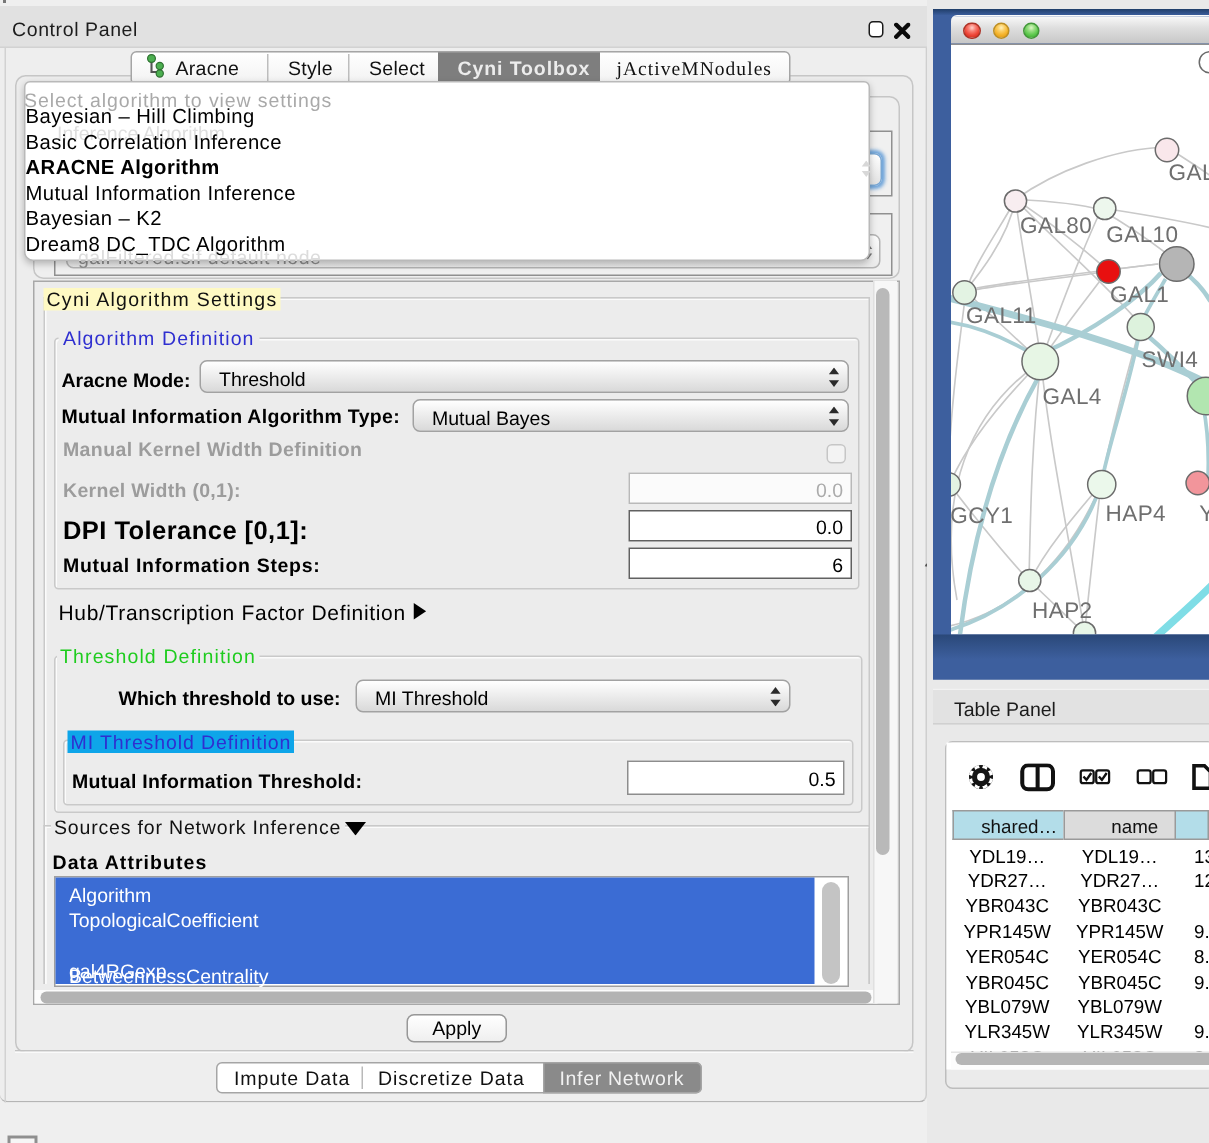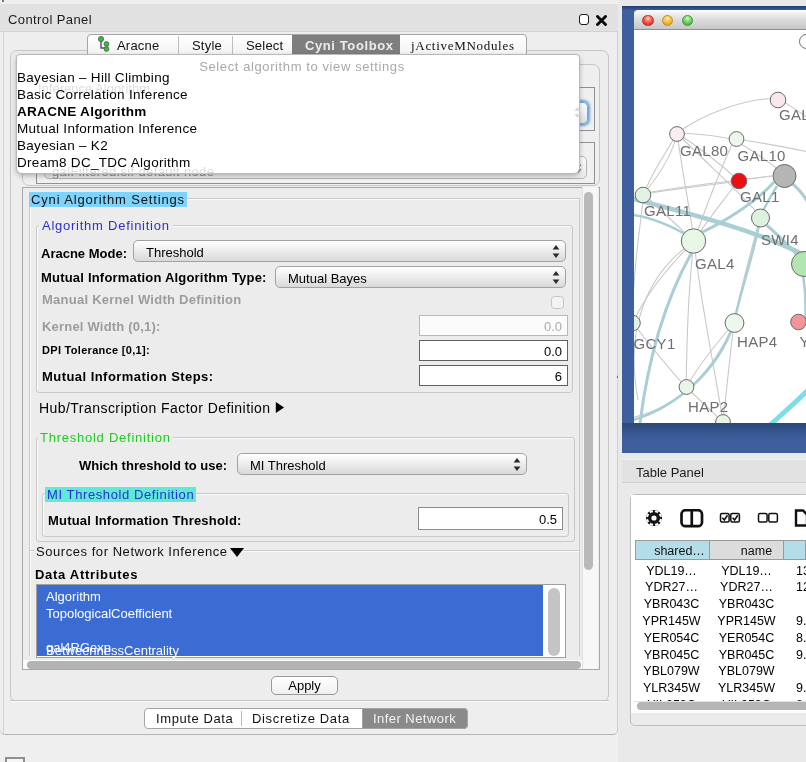--- a/index.html
+++ b/index.html
@@ -53,62 +53,62 @@
 </svg>
 <div class="abs" style="left:117px; top:38px; font-size:13px; font-weight:500; color:#111; letter-spacing:0.2px;">Aracne</div>
 <div class="abs" style="left:192px; top:38px; font-size:13px; font-weight:500; color:#111; letter-spacing:0.2px;">Style</div>
 <div class="abs" style="left:246px; top:38px; font-size:13px; font-weight:500; color:#111; letter-spacing:0.2px;">Select</div>
 <div class="abs" style="left:305px; top:38px; font-size:13px; font-weight:700; color:#ececec; letter-spacing:0.6px;">Cyni Toolbox</div>
 <div class="abs" style="left:411px; top:38px; font-size:13px; font-weight:500; color:#111; letter-spacing:0.7px;font-family:Liberation Serif, serif;">jActiveMNodules</div>
 
 <div class="abs" style="left:22px; top:187px; width:578px; height:483px; background:#ececec; border:1px solid #a8a8a8;"></div>
 
 <div class="abs" style="left:29px; top:198px; width:551px; height:458px; border:1px solid #c9c9c9; border-bottom:none; box-shadow:inset 1px 1px 0 #fbfbfb;"></div>
-<div class="abs" style="left:29px; top:192px; font-size:13px; letter-spacing:0.85px; color:#111; background:#7dd3fc; padding:0 2px;">Cyni Algorithm Settings</div>
+<div class="abs" style="left:29px; top:192px; font-size:13px; letter-spacing:0.85px; color:#111; background:#fef9c3; padding:0 2px;">Cyni Algorithm Settings</div>
 
 <div class="abs" style="left:36px; top:225px; width:537px; height:168px; border:1px solid #c9c9c9; border-radius:3px; box-shadow:inset 1px 1px 0 #fbfbfb;"></div>
 <div class="abs" style="left:39px; top:218px; font-size:13px; letter-spacing:0.75px; color:#2f2fd0; background:#ececec; padding:0 3px;">Algorithm Definition</div>
 
 <div class="abs" style="left:41px; top:246px; font-size:13px; font-weight:bold; color:#000;">Aracne Mode:</div>
 <div class="abs combo" style="left:133px; top:240px; width:433px; height:22px;"></div>
 <div class="abs" style="left:146px; top:245px; font-size:13px; color:#000;">Threshold</div>
 
 <div class="abs" style="left:41px; top:270px; font-size:13px; font-weight:bold; color:#000; letter-spacing:0.2px;">Mutual Information Algorithm Type:</div>
 <div class="abs combo" style="left:275px; top:266px; width:291px; height:22px;"></div>
 <div class="abs" style="left:288px; top:271px; font-size:13px; color:#000;">Mutual Bayes</div>
 
 <div class="abs" style="left:42px; top:292px; font-size:13px; font-weight:bold; color:#9c9c9c; letter-spacing:0.25px;">Manual Kernel Width Definition</div>
 <div class="abs" style="left:551px; top:296px; width:13px; height:13px; background:#f3f3f3; border:1px solid #c6c6c6; border-radius:3.5px;"></div>
 
 <div class="abs" style="left:42px; top:319px; font-size:13px; font-weight:bold; color:#9c9c9c; letter-spacing:0.2px;">Kernel Width (0,1):</div>
 <div class="abs" style="left:419px; top:315px; width:149px; height:21px; background:#fbfbfb; border:1px solid #b9b9b9;"></div>
 <div class="abs" style="left:419px; top:319px; width:143px; font-size:13px; color:#ababab; text-align:right;">0.0</div>
 
-<div class="abs" style="left:42px; top:344px; font-size:11px; font-weight:bold; color:#000; letter-spacing:0.3px;">DPI Tolerance [0,1]:</div>
+<div class="abs" style="left:42px; top:344px; font-size:17px; font-weight:bold; color:#000; letter-spacing:0.3px;">DPI Tolerance [0,1]:</div>
 <div class="abs" style="left:419px; top:340px; width:149px; height:21px; background:#fff; border:1px solid #616161;"></div>
 <div class="abs" style="left:419px; top:344px; width:143px; font-size:13px; color:#000; text-align:right;">0.0</div>
 
 <div class="abs" style="left:42px; top:369px; font-size:13px; font-weight:bold; color:#000; letter-spacing:0.45px;">Mutual Information Steps:</div>
 <div class="abs" style="left:419px; top:365px; width:149px; height:21px; background:#fff; border:1px solid #616161;"></div>
 <div class="abs" style="left:419px; top:369px; width:143px; font-size:13px; color:#000; text-align:right;">6</div>
 
 <div class="abs" style="left:39px; top:400px; font-size:14px; letter-spacing:0.45px; color:#000;">Hub/Transcription Factor Definition</div>
 <svg class="abs" style="left:274px; top:401px;" width="11" height="13" viewBox="0 0 12 14">
     <path d="M2 1 L11 7 L2 13 Z" fill="#000"></path>
   </svg>
 
 <div class="abs" style="left:36px; top:437px; width:539px; height:105px; border:1px solid #c9c9c9; border-radius:3px; box-shadow:inset 1px 1px 0 #fbfbfb;"></div>
 <div class="abs" style="left:38px; top:430px; font-size:13px; letter-spacing:0.75px; color:#1ecc1e; background:#ececec; padding:0 2px;">Threshold Definition</div>
 
 <div class="abs" style="left:79px; top:458px; font-size:13px; font-weight:bold; color:#000;">Which threshold to use:</div>
 <div class="abs combo" style="left:237px; top:453px; width:290px; height:22px;"></div>
 <div class="abs" style="left:250px; top:458px; font-size:13px; color:#000;">MI Threshold</div>
 
 <div class="abs" style="left:42px; top:493px; width:527px; height:44px; border:1px solid #c9c9c9; border-radius:3px; box-shadow:inset 1px 1px 0 #fbfbfb;"></div>
-<div class="abs" style="left:45px; top:487px; font-size:13px; letter-spacing:0.6px; color:#2f2fd0; background:#5eead4; padding:0 2px;">MI Threshold Definition</div>
+<div class="abs" style="left:45px; top:487px; font-size:13px; letter-spacing:0.6px; color:#2f2fd0; background:#0ea5e9; padding:0 2px;">MI Threshold Definition</div>
 <div class="abs" style="left:48px; top:513px; font-size:13px; font-weight:bold; color:#000; letter-spacing:0.2px;">Mutual Information Threshold:</div>
 <div class="abs" style="left:418px; top:507px; width:145px; height:23px; background:#fff; border:1px solid #8d8d8d;"></div>
 <div class="abs" style="left:418px; top:512px; width:139px; font-size:13px; color:#000; text-align:right;">0.5</div>
 
 <div class="abs" style="left:29px; top:550px; width:551px; height:106px; border:1px solid #c9c9c9; border-bottom:none; box-shadow:inset 1px 1px 0 #fbfbfb;"></div>
 <div class="abs" style="left:34px; top:544px; font-size:13px; letter-spacing:0.55px; color:#111; background:#ececec; padding:0 2px;">Sources for Network Inference</div>
 <svg class="abs" style="left:230px; top:547.5px;" width="14" height="9" viewBox="0 0 14 9">
     <path d="M0 0 H14 L7 9 Z" fill="#000"></path>
   </svg>
 <div class="abs" style="left:35px; top:567px; font-size:13px; font-weight:bold; color:#000; letter-spacing:0.7px;">Data Attributes</div>
@@ -303,21 +303,21 @@
 <svg class="abs" style="left:552px; top:271px;" width="8" height="13" viewBox="0 0 8 13">
     <path d="M4 0 L7.4 4.5 H0.6 Z" fill="#2a2a2a"></path>
     <path d="M4 13 L7.4 8.5 H0.6 Z" fill="#2a2a2a"></path>
   </svg>
 <svg class="abs" style="left:513px; top:458px;" width="8" height="13" viewBox="0 0 8 13">
     <path d="M4 0 L7.4 4.5 H0.6 Z" fill="#2a2a2a"></path>
     <path d="M4 13 L7.4 8.5 H0.6 Z" fill="#2a2a2a"></path>
   </svg>
 
 <div class="abs" style="left:16px; top:54px; width:564px; height:120px; background:#ffffff; border:1px solid #b9b9b9; border-radius:4px 4px 6px 6px; box-shadow:0 2px 5px rgba(0,0,0,.25);"></div>
-<div class="abs" style="left:16px; top:58.5px; width:572px; text-align:center; font-size:13px; letter-spacing:0.6px; color:#a9a9a9;">Select algorithm to view settings</div>
+<div class="abs" style="left:16px; top:58.5px; width:572px; text-align:left; font-size:13px; letter-spacing:0.6px; color:#a9a9a9;">Select algorithm to view settings</div>
 <div class="abs" style="left:38px; top:81px; font-size:13px; color:#dedede;">Inference Algorithm</div>
 <svg class="abs" style="left:574px; top:107px;" width="7" height="11" viewBox="0 0 7 11">
     <path d="M3.5 0 L6.5 4 H0.5 Z" fill="#d8d8d8"></path>
     <path d="M3.5 11 L6.5 7 H0.5 Z" fill="#d8d8d8"></path>
   </svg>
 <div class="abs" style="left:16px; top:54px; width:564px; height:120px; overflow:hidden;">
     <div style="position:absolute; left:36px; top:109.5px; font-size:13px; letter-spacing:0.35px; color:#dcdcdc;">galFiltered.sif default node</div>
   </div>
 <div class="abs" style="left:17px; top:70px; font-size:13.5px; letter-spacing:0.3px; color:#000; line-height:16.9px;">
 Bayesian – Hill Climbing<br>

